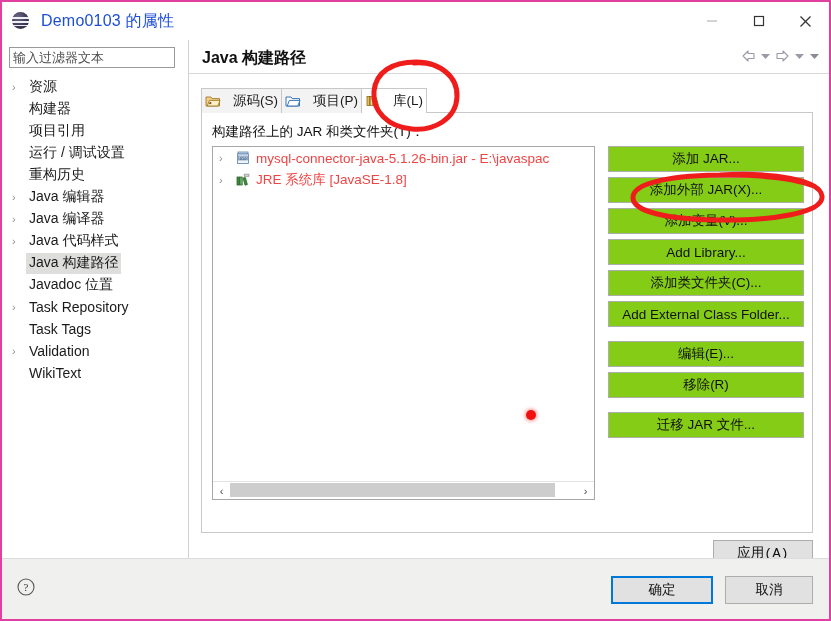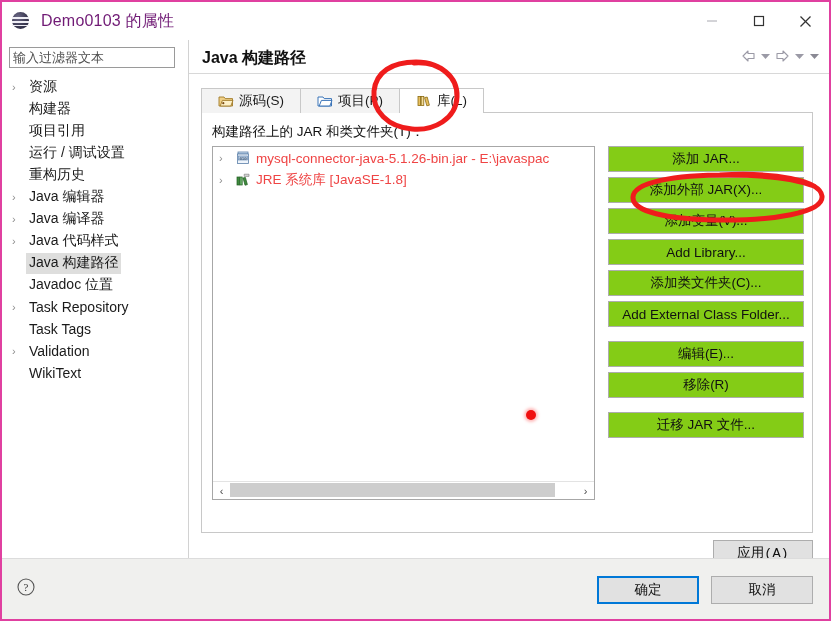--- a/index.html
+++ b/index.html
@@ -58,21 +58,21 @@
     height: 2px;
     background: #efeef5;
   }
   .title-icon .band.b1 { top: 5px; }
   .title-icon .band.b2 { top: 9px; }
   .title-icon .band.b3 { top: 13px; height: 1px; }
 
   .title-text {
     margin-left: 11px;
     font-size: 16px;
-    color: #701a75;
+    color: #1d4ed8;
     letter-spacing: 0.2px;
     white-space: nowrap;
   }
 
   .win-controls {
     position: absolute;
     right: 0; top: 0;
     height: 38px;
     display: flex;
     align-items: stretch;
@@ -190,22 +190,22 @@
     position: absolute;
     left: 12px; top: 48px;
     height: 25px;
     display: flex;
     align-items: stretch;
     z-index: 3;
   }
   .tab {
     display: flex;
     align-items: center;
-    gap: 5px;
-    padding: 0 16px;
+    gap: 12px;
+    padding: 0 3px;
     box-sizing: border-box;
     border: 1px solid #c8c8c8;
     border-bottom: none;
     background: #f3f3f3;
     font-size: 13.5px;
     color: #1b1b1b;
     white-space: nowrap;
     margin-right: -1px;
   }
   .tab.active {
@@ -364,21 +364,21 @@
   .btn-primary {
     width: 102px; height: 28px;
     box-sizing: border-box;
     border: 2px solid #0078d7;
     background: #e1e1e1;
     font-size: 13.5px;
     color: #111111;
     display: flex; align-items: center; justify-content: center;
   }
   .btn-secondary {
-    width: 102px; height: 28px;
+    width: 88px; height: 28px;
     box-sizing: border-box;
     border: 1px solid #adadad;
     background: #e1e1e1;
     font-size: 13.5px;
     color: #111111;
     display: flex; align-items: center; justify-content: center;
   }
 
   
   .annot {

